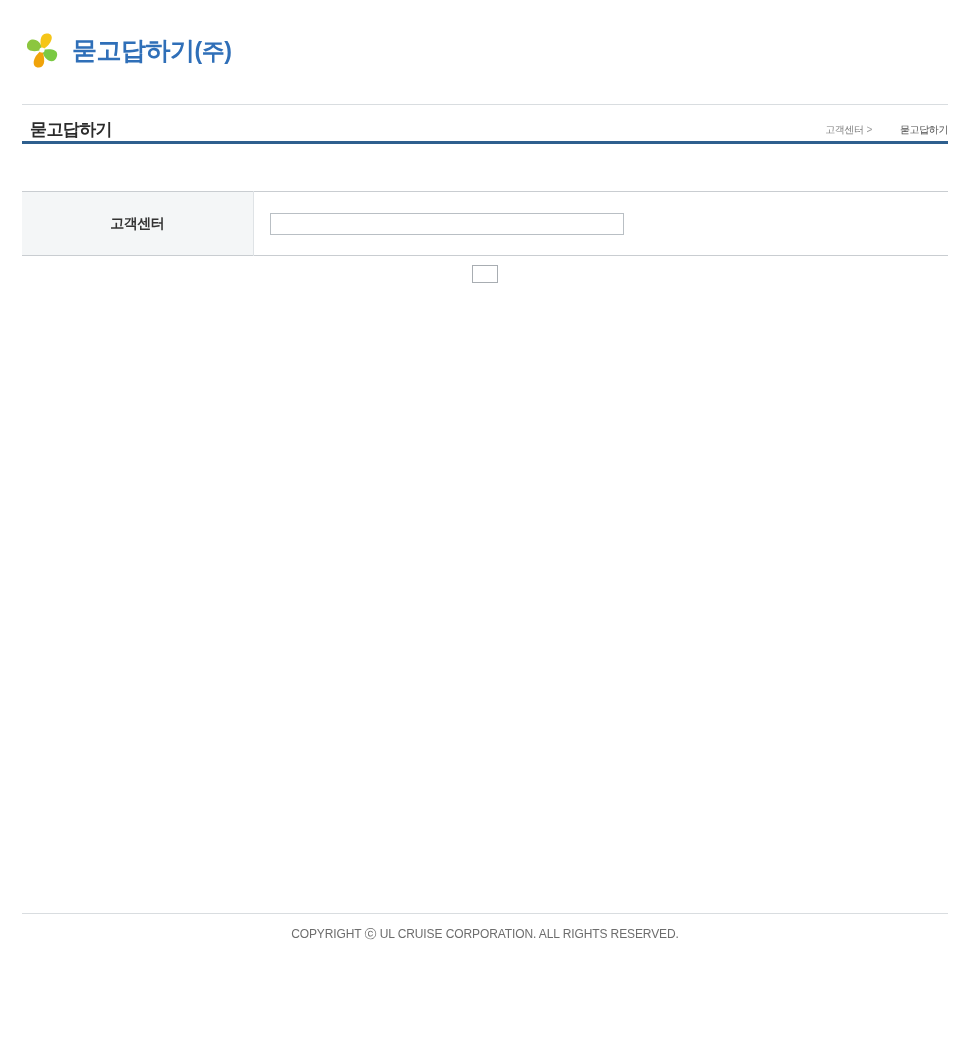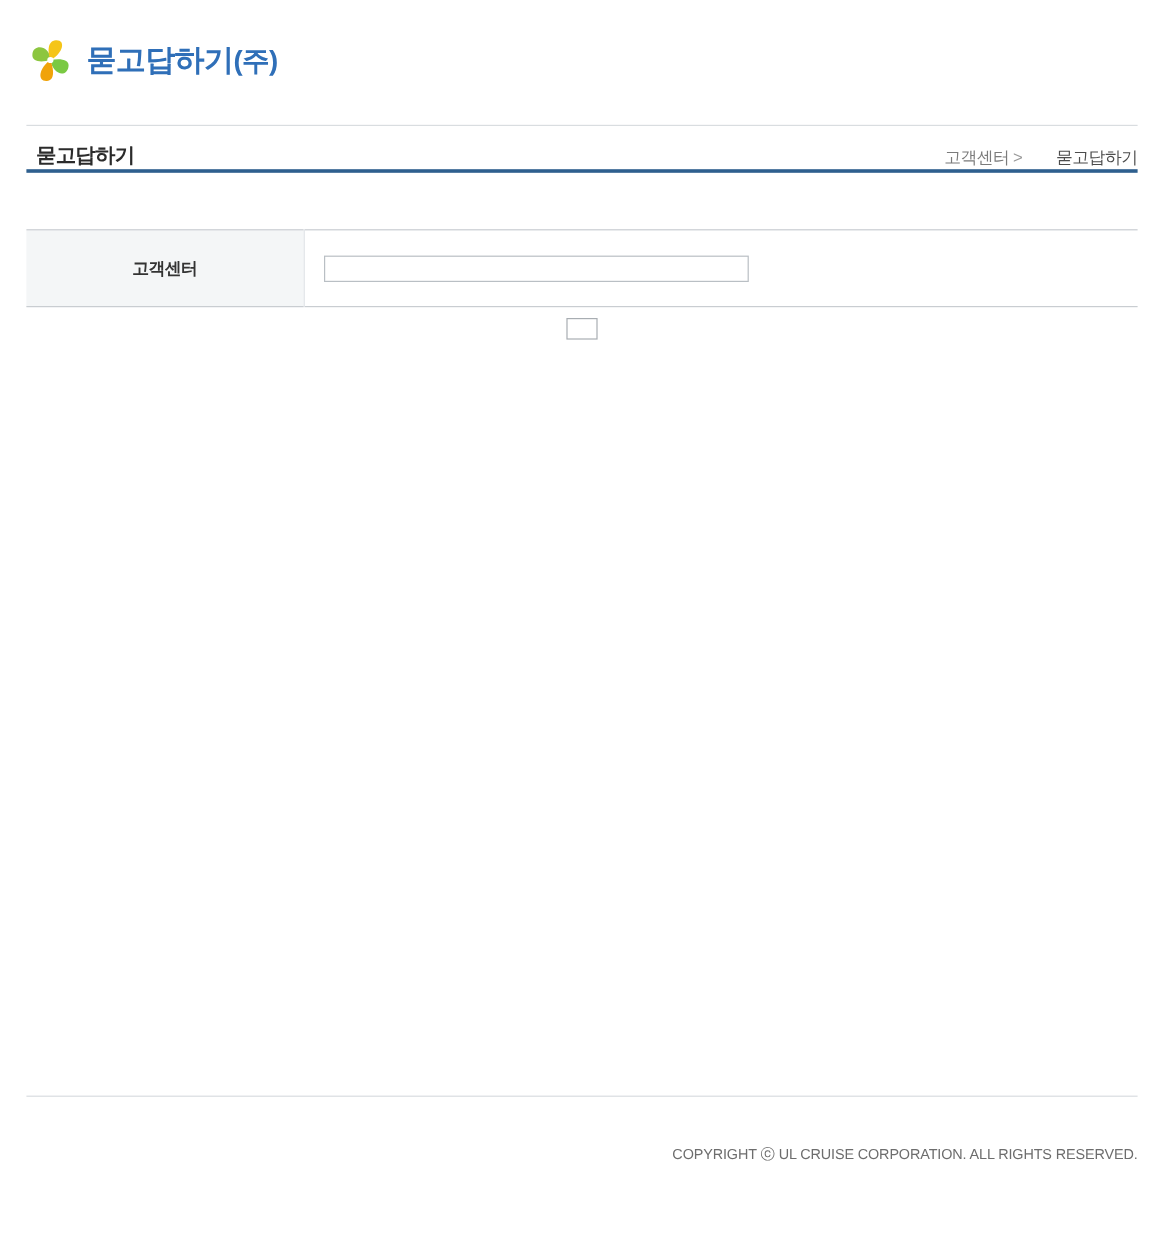--- a/index.html
+++ b/index.html
@@ -66,21 +66,21 @@
     top: 13px;
     font-size: 17px;
     font-weight: bold;
     color: #2b2b2b;
     letter-spacing: -0.6px;
   }
   .breadcrumb {
     position: absolute;
     right: 0px;
     top: 18px;
-    font-size: 14px;
+    font-size: 10px;
     color: #7b7b7b;
     letter-spacing: -0.4px;
     white-space: nowrap;
   }
   .breadcrumb .crumb-sep {
     margin: 0 2px 0 3px;
     color: #9a9a9a;
   }
   .breadcrumb .crumb-current {
     color: #4c4c4c;
@@ -145,22 +145,22 @@
     cursor: pointer;
   }
 
   
   .footer {
     position: absolute;
     left: 22px;
     right: 22px;
     top: 913px;
     border-top: 1px solid #d9dde0;
-    padding-top: 40px;
-    text-align: right;
+    padding-top: 12px;
+    text-align: center;
   }
   .copyright {
     font-size: 12px;
     color: #6d6d6d;
     letter-spacing: -0.1px;
   }
 </style>
 </head>
 <body>
 

